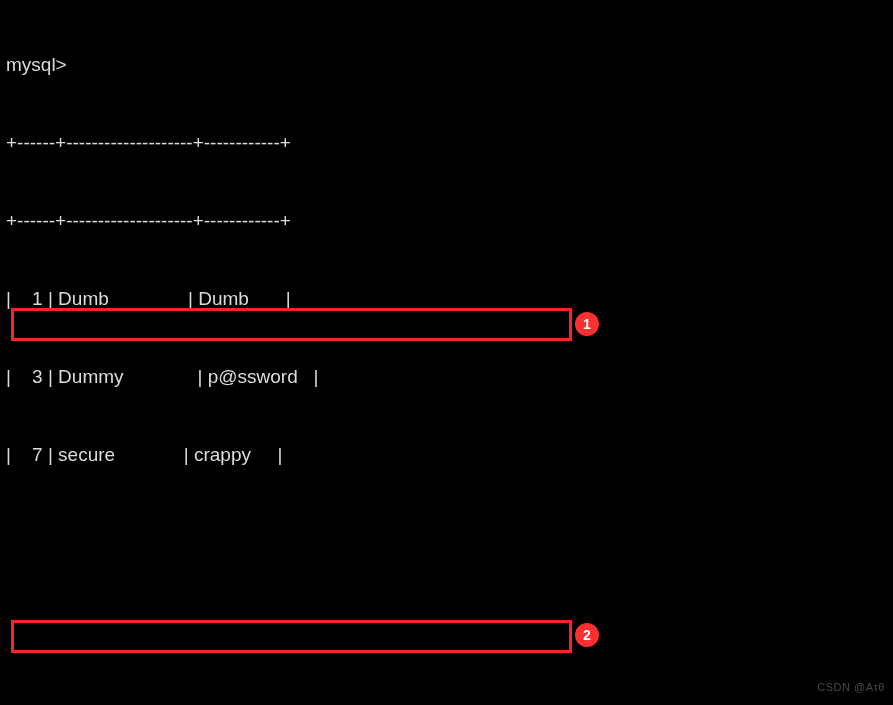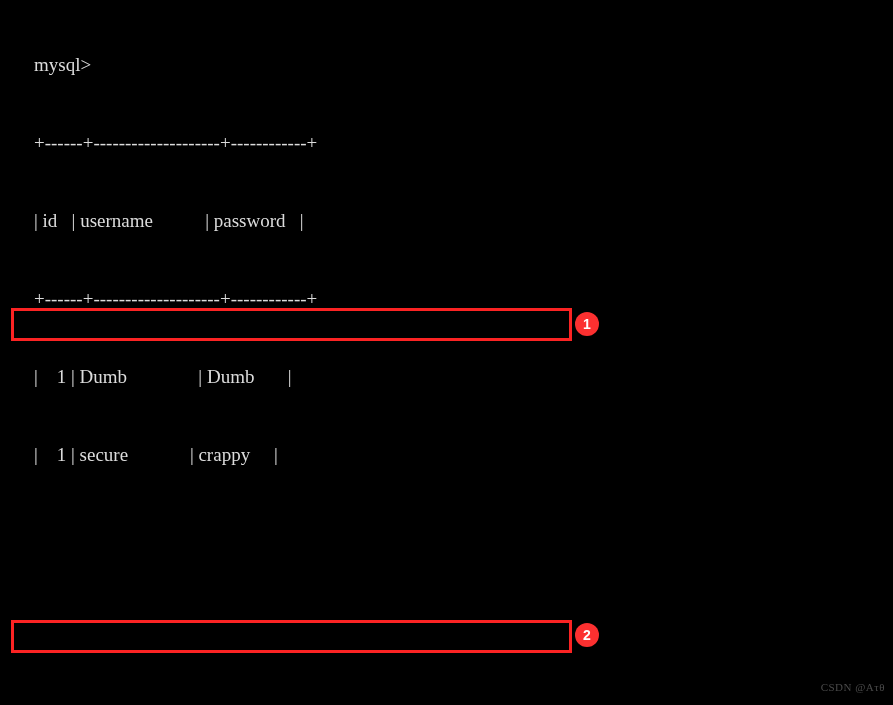--- a/index.html
+++ b/index.html
@@ -33,22 +33,21 @@
     white-space: pre;
     font-family: "DejaVu Sans Mono", "Liberation Mono", monospace;
     font-size: 19px;
     line-height: 26px;
     color: #dcdcdc;
   }
 
   .line {
     white-space: pre;
     height: 26px;
-    font-family: Liberation Serif, serif;
-    margin-left: 28px;
+    font-family: Liberation Sans, sans-serif;
   }
 
   
   .annotation-box {
     position: absolute;
     border: 3px solid #fb2323;
     box-sizing: border-box;
     pointer-events: none;
     background: transparent;
   }
@@ -65,38 +64,38 @@
     line-height: 24px;
     text-align: center;
     box-sizing: border-box;
   }
 
   .watermark {
     position: absolute;
     right: 8px;
     bottom: 5px;
     color: #4a4a4a;
-    font-family: Liberation Serif, serif;
+    font-family: Liberation Sans, sans-serif;
     font-size: 11px;
     letter-spacing: 0.5px;
     white-space: pre;
   }
 </style>
 </head>
 <body>
 
 <div id="terminal">
 
   <div class="term-lines">
     <div class="line">mysql&gt;</div>
     <div class="line">+------+--------------------+------------+</div>
-    <div class="line">| id   | username           | password   |</div>
     <div class="line">+------+--------------------+------------+</div>
     <div class="line">|    1 | Dumb               | Dumb       |</div>
-    <div class="line">|    1 | secure             | crappy     |</div>
+    <div class="line">|    3 | Dummy              | p@ssword   |</div>
+    <div class="line">|    7 | secure             | crappy     |</div>
     
     
     
     
     
     
     
     
     
     

